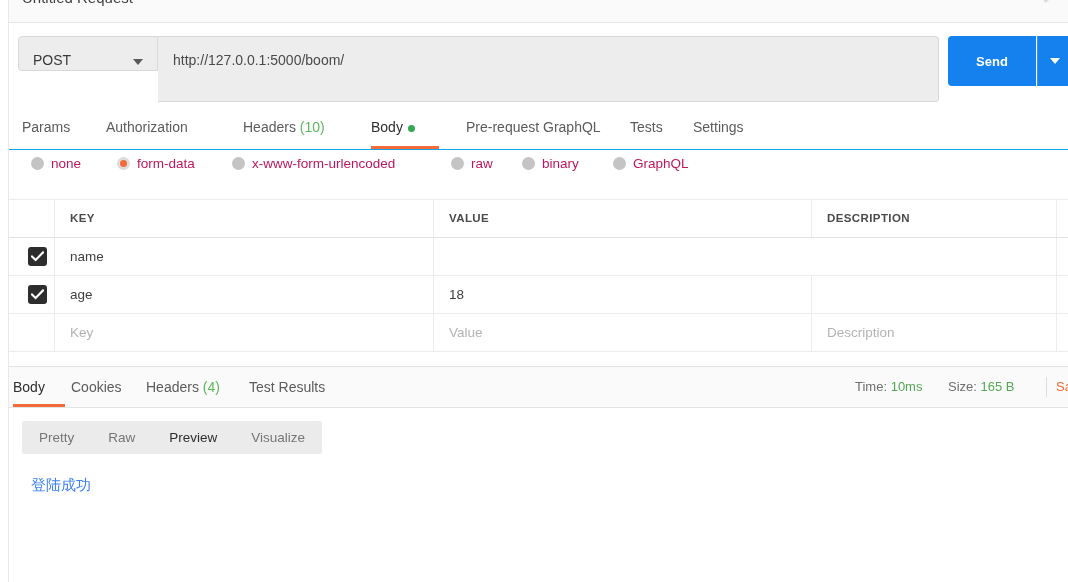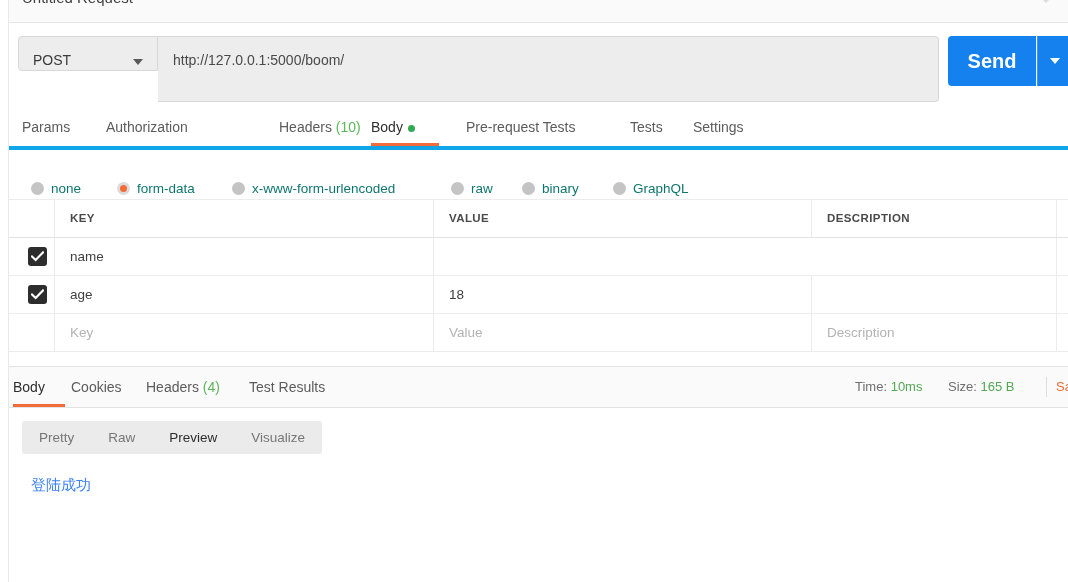--- a/index.html
+++ b/index.html
@@ -108,21 +108,21 @@
     white-space: nowrap;
   }
   .send-btn {
     position: absolute;
     left: 939px; top: 13px;
     width: 88px; height: 50px;
     background: #1481ef;
     border: none;
     border-radius: 4px 0 0 4px;
     color: #ffffff;
-    font-size: 20px;
+    font-size: 13px;
     font-weight: bold;
     font-family: "Liberation Sans", sans-serif;
     cursor: pointer;
     padding: 12px;
   }
   .send-split {
     position: absolute;
     left: 1028px; top: 13px;
     width: 34px; height: 50px;
     background: #1481ef;
@@ -138,21 +138,21 @@
     border-left: 5px solid transparent;
     border-right: 5px solid transparent;
     border-top: 6px solid #ffffff;
   }
 
   
   .req-tabs {
     position: absolute;
     left: 9px; top: 105px;
     width: 1059px; height: 45px;
-    border-bottom: 4px solid #0ea5e9;
+    border-bottom: 1px solid #0ea5e9;
     box-sizing: border-box;
   }
   .tab {
     position: absolute;
     top: 0;
     height: 44px;
     line-height: 44px;
     font-size: 14px;
     color: #5c5c5c;
     white-space: nowrap;
@@ -178,24 +178,24 @@
   
   .radio-row {
     position: absolute;
     left: 9px; top: 150px;
     width: 1059px; height: 50px;
     border-bottom: 1px solid #ececec;
     box-sizing: border-box;
   }
   .radio-item {
     position: absolute;
-    top: 31px;
+    top: 6px;
     height: 20px;
     font-size: 13.5px;
-    color: #0f766e;
+    color: #be185d;
     white-space: nowrap;
     cursor: pointer;
   }
   .radio-dot {
     display: inline-block;
     width: 13px; height: 13px;
     border-radius: 50%;
     background: #c4c4c4;
     vertical-align: -2px;
     margin-right: 7px;
@@ -400,24 +400,24 @@
     </div>
     <button class="send-btn">Send</button>
     <div class="send-split">
       <span class="send-caret"></span>
     </div>
   </div>
 
   <div class="req-tabs" id="req-tabs">
       <div class="tab" style="left: 13px;"><span>Params</span></div>
       <div class="tab" style="left: 97px;"><span>Authorization</span></div>
-      <div class="tab" style="left: 234px; margin-left: 36px;"><span>Headers</span> <span class="count">(10)</span></div>
+      <div class="tab" style="left: 234px;"><span>Headers</span> <span class="count">(10)</span></div>
       <div class="tab active" style="left: 362px;"><span>Body</span><span class="dot-green"></span></div>
       <div class="tab-underline" style="left: 362px; width: 68px;"></div>
-      <div class="tab" style="left: 457px;"><span>Pre-request Tests</span></div>
+      <div class="tab" style="left: 457px;"><span>Pre-request GraphQL</span></div>
       <div class="tab" style="left: 621px;"><span>Tests</span></div>
       <div class="tab" style="left: 684px;"><span>Settings</span></div>
     </div>
 
   <div class="radio-row" id="radio-row">
       <div class="radio-item" style="left: 22px;"><span class="radio-dot"></span><span>none</span></div>
       <div class="radio-item selected" style="left: 108px;"><span class="radio-dot"></span><span>form-data</span></div>
       <div class="radio-item" style="left: 223px;"><span class="radio-dot"></span><span>x-www-form-urlencoded</span></div>
       <div class="radio-item" style="left: 442px;"><span class="radio-dot"></span><span>raw</span></div>
       <div class="radio-item" style="left: 513px;"><span class="radio-dot"></span><span>binary</span></div>

